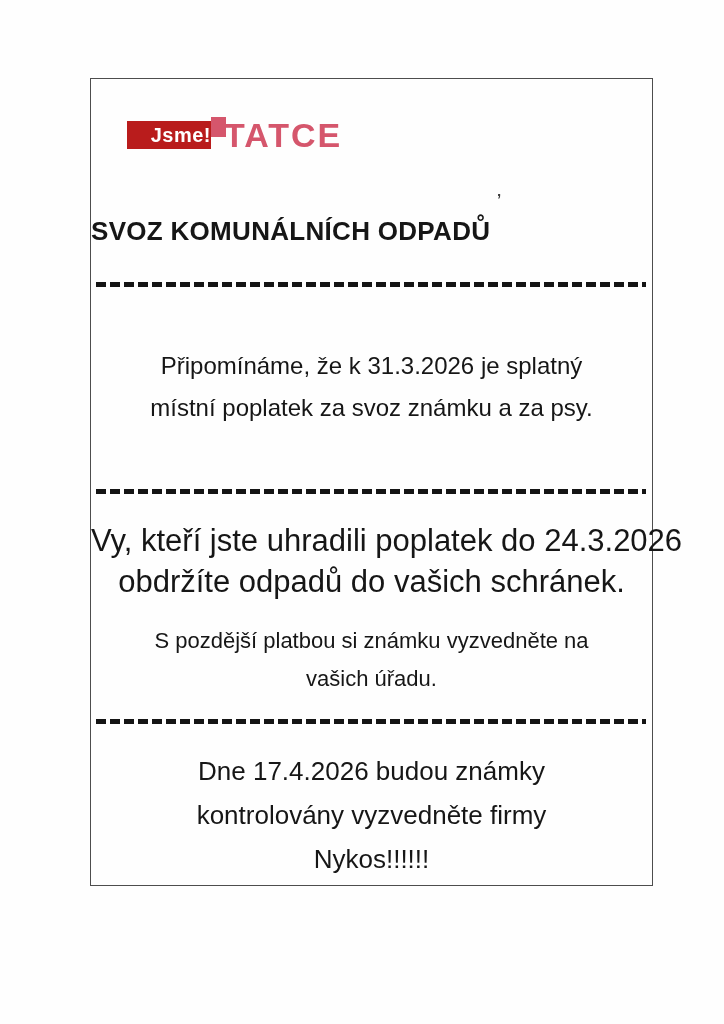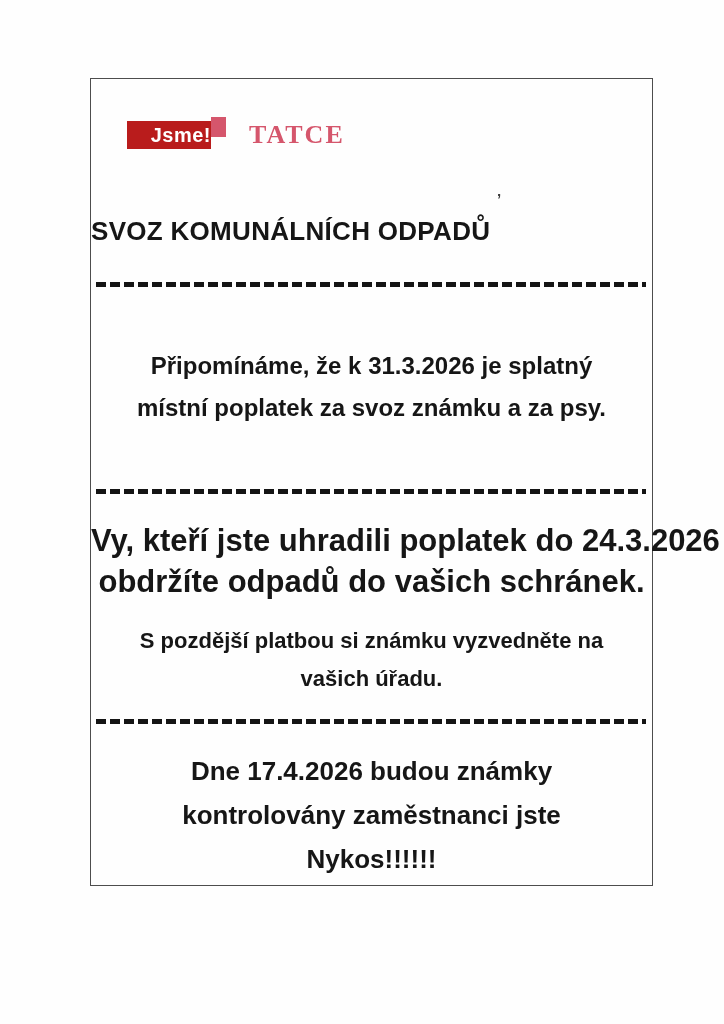--- a/index.html
+++ b/index.html
@@ -48,27 +48,26 @@
   }
   .badge-tab {
     position: absolute;
     left: 100%;
     top: -4px;
     width: 15px;
     height: 20px;
     background: #d5566c;
   }
   .brand {
-    margin-left: 38px;
+    margin-left: 13px;
     color: #d5566c;
-    font-size: 26px;
+    font-size: 34px;
     font-weight: bold;
     line-height: 28px;
     letter-spacing: 2px;
-    font-family: Liberation Serif, serif;
   }
   
   .title {
     position: absolute;
     left: 0;
     right: 0;
     top: 134px;
     font-size: 26px;
     font-weight: bold;
     color: #161616;
@@ -86,21 +85,21 @@
   }
   .dash-1 { top: 203px; }
   .dash-2 { top: 410px; }
   .dash-3 { top: 640px; }
   
   .para {
     position: absolute;
     left: 0;
     right: 0;
     text-align: center;
-    font-weight: bold;
+    font-weight: normal;
     color: #161616;
   }
   .para .line { white-space: nowrap; }
   .para-1 { top: 266px; font-size: 24px; line-height: 42px; }
   .para-2 { top: 441px; font-size: 31px; line-height: 41px; }
   .para-3 { top: 543px; font-size: 22px; line-height: 38px; }
   .para-4 { top: 670px; font-size: 26px; line-height: 44px; }
   
   .speck {
     position: absolute;
@@ -146,18 +145,18 @@
 
     <div class="para para-3">
       <div class="line">S pozdější platbou si známku vyzvedněte na</div>
       <div class="line">vašich úřadu.</div>
     </div>
 
     <div class="dash dash-3"></div>
 
     <div class="para para-4">
       <div class="line">Dne 17.4.2026 budou známky</div>
-      <div class="line">kontrolovány zaměstnanci jste</div>
+      <div class="line">kontrolovány vyzvedněte firmy</div>
       <div class="line">Nykos!!!!!!</div>
     </div>
 
   </div>
 </div>
 
 </body></html>

